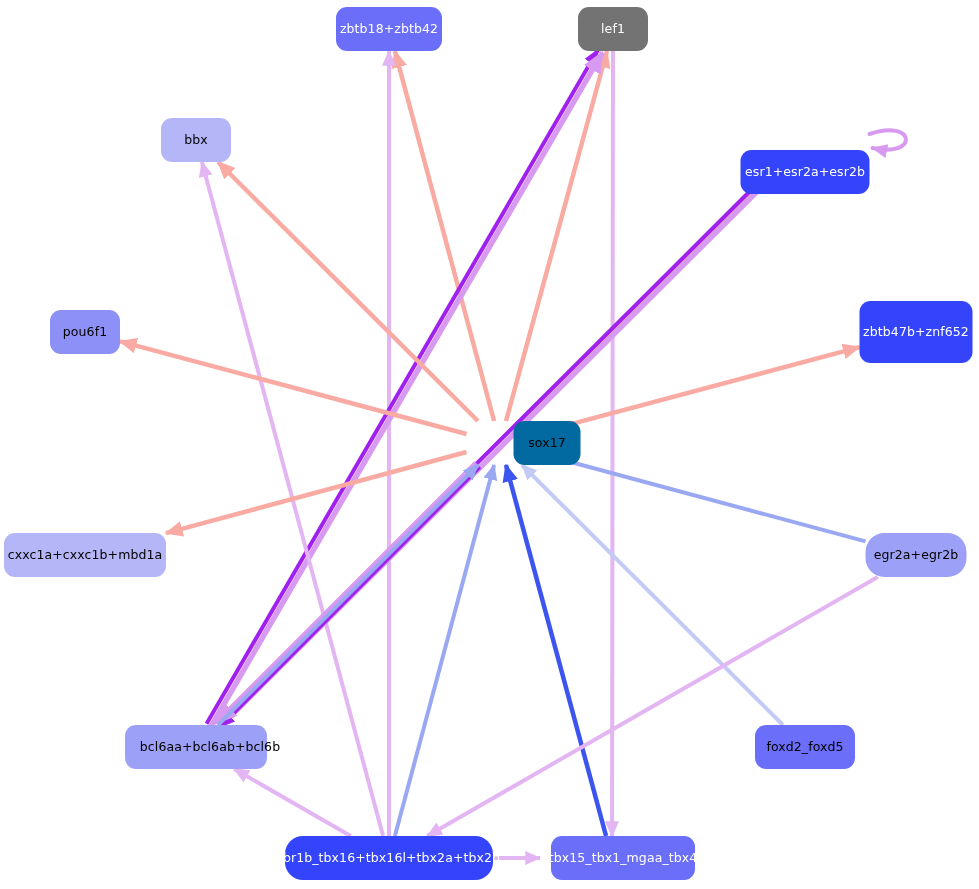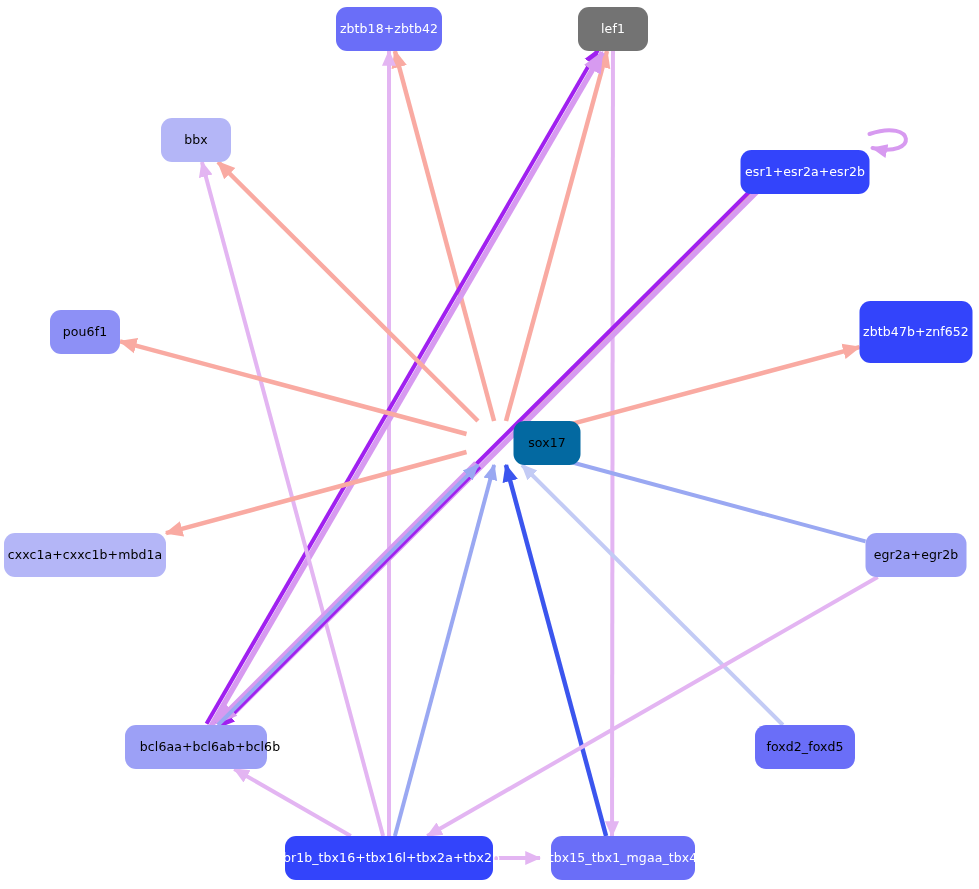--- a/index.html
+++ b/index.html
@@ -167,29 +167,29 @@
       </div>
       <div class="node" style="left: 916px; top: 332px; width: 113px; height: 62px; background: rgb(51, 68, 251); color: rgb(255, 255, 255);">
         <span class="node-label">zbtb47b+znf652</span>
       </div>
       <div class="node" style="left: 500px; top: 443px; width: 67px; height: 44px; background: #0369a1; color: rgb(0, 0, 0); margin-left: 47px;">
         <span class="node-label">sox17</span>
       </div>
       <div class="node" style="left: 85px; top: 555px; width: 162px; height: 44px; background: rgb(180, 182, 247); color: rgb(0, 0, 0);">
         <span class="node-label">cxxc1a+cxxc1b+mbd1a</span>
       </div>
-      <div class="node" style="left: 916px; top: 555px; width: 101px; height: 44px; background: rgb(156, 160, 246); color: rgb(0, 0, 0);">
+      <div class="node" style="left: 916px; top: 555px; width: 101px; height: 44px; background: rgb(156, 160, 246); color: rgb(0, 0, 0); border-radius: 19px;">
         <span class="node-label">egr2a+egr2b</span>
       </div>
       <div class="node" style="left: 196px; top: 747px; width: 142px; height: 44px; background: rgb(156, 160, 246); color: rgb(0, 0, 0); padding-left: 28px;">
         <span class="node-label">bcl6aa+bcl6ab+bcl6b</span>
       </div>
       <div class="node" style="left: 805px; top: 747px; width: 100px; height: 44px; background: rgb(106, 110, 248); color: rgb(0, 0, 0);">
         <span class="node-label">foxd2_foxd5</span>
       </div>
-      <div class="node" style="left: 389px; top: 858px; width: 208px; height: 44px; background: rgb(51, 68, 251); color: rgb(255, 255, 255);">
+      <div class="node" style="left: 389px; top: 858px; width: 208px; height: 44px; background: rgb(51, 68, 251); color: rgb(255, 255, 255); border-radius: 18px;">
         <span class="node-label">tbr1b_tbx16+tbx16l+tbx2a+tbx2b</span>
       </div>
       <div class="node" style="left: 623px; top: 858px; width: 144px; height: 44px; background: rgb(106, 110, 248); color: rgb(255, 255, 255);">
         <span class="node-label">tbx15_tbx1_mgaa_tbx4</span>
       </div>
     </div>
 </div>
 
 </body></html>

